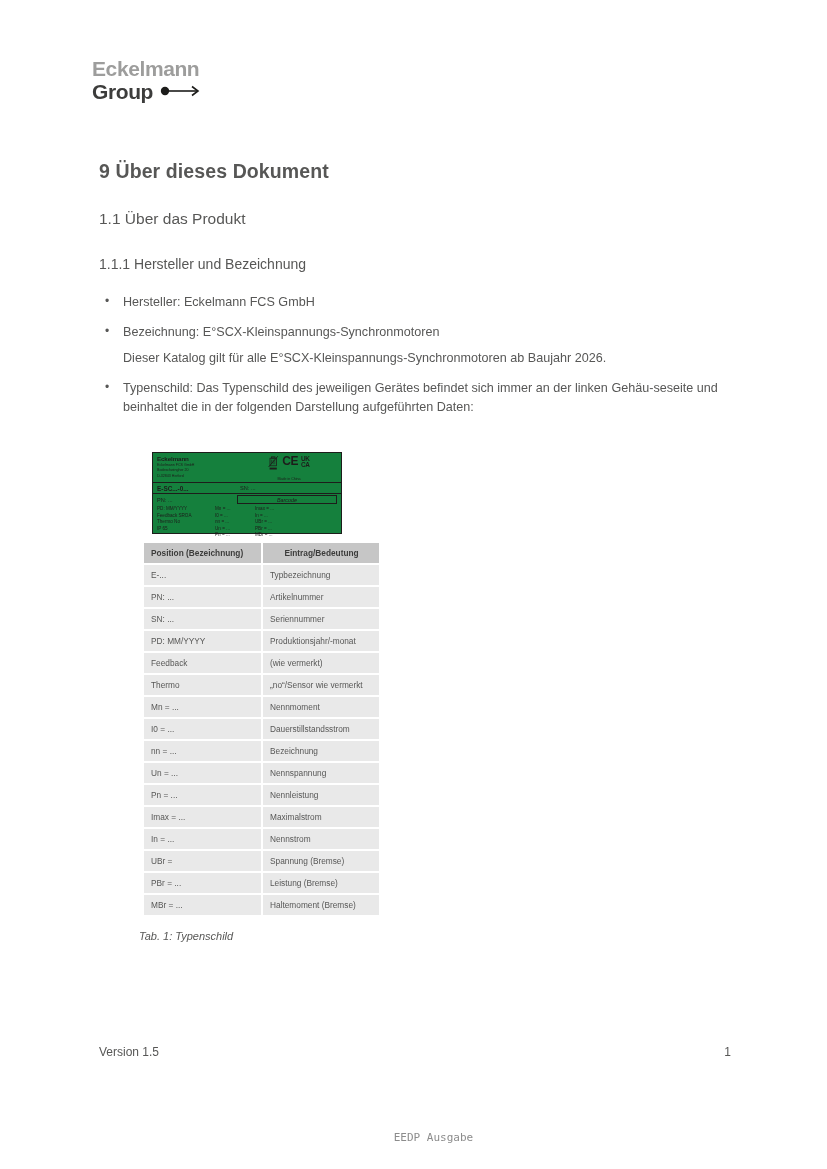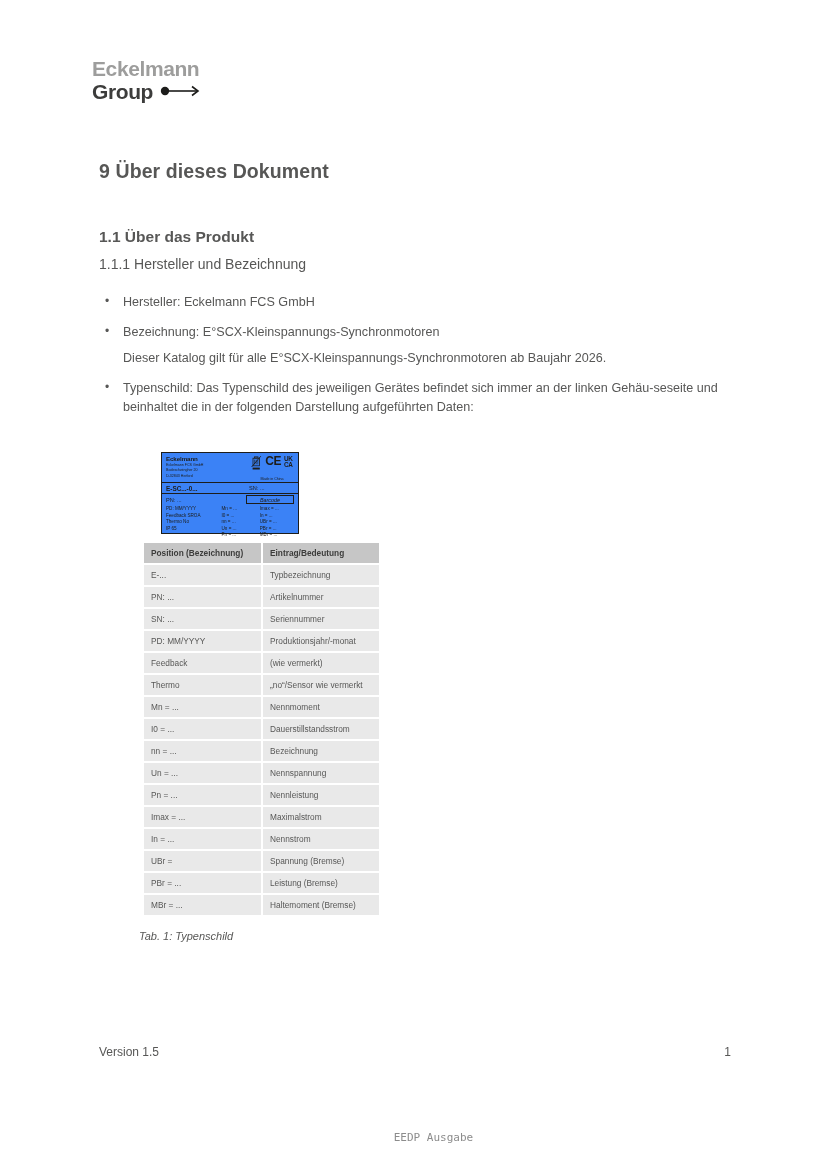--- a/index.html
+++ b/index.html
@@ -61,25 +61,25 @@
     top: 160px;
     left: 0;
     margin: 0;
     font-size: 19.5px;
     font-weight: bold;
     color: #575756;
     letter-spacing: 0.1px;
   }
   h2.doc-h2 {
     position: absolute;
-    top: 228px;
+    top: 210px;
     left: 0;
     margin: 0;
     font-size: 15.5px;
-    font-weight: bold;
+    font-weight: normal;
     color: #575756;
   }
   h3.doc-h3 {
     position: absolute;
     top: 256px;
     left: 0;
     margin: 0;
     font-size: 14px;
     font-weight: normal;
     color: #575756;
@@ -113,26 +113,26 @@
     font-size: 12.6px;
     line-height: 19px;
     color: #575756;
     margin-top: -4px;
     margin-bottom: 11px;
   }
 
   
   .nameplate {
     position: absolute;
-    left: 161px;
+    left: 152px;
     top: 452px;
-    width: 138px;
+    width: 190px;
     height: 82px;
     border: 1px solid #1d1d1b;
-    background: #3b82f6;
+    background: #15803d;
     box-sizing: border-box;
     font-family: "Liberation Sans", sans-serif;
     color: #1d1d1b;
   }
   .np-top {
     display: flex;
     height: 30px;
     border-bottom: 1px solid #1d1d1b;
     box-sizing: border-box;
   }
@@ -256,21 +256,21 @@
   .data-table th {
     background: #c6c6c6;
     color: #3c3c3b;
     font-weight: bold;
     text-align: left;
     padding: 5px 6px 5px 7px;
     border-right: 2px solid #ffffff;
     border-bottom: 2px solid #ffffff;
     white-space: nowrap;
   }
-  .data-table th:last-child { border-right: none; }
+  .data-table th:last-child { border-right: none; text-align: center; }
   .data-table td {
     background: #e9e9e9;
     color: #575756;
     padding: 5px 6px 5px 7px;
     border-right: 2px solid #ffffff;
     border-bottom: 2px solid #ffffff;
     white-space: nowrap;
   }
   .data-table td:last-child { border-right: none; }
   .data-table td.col1 { width: 104px; }

